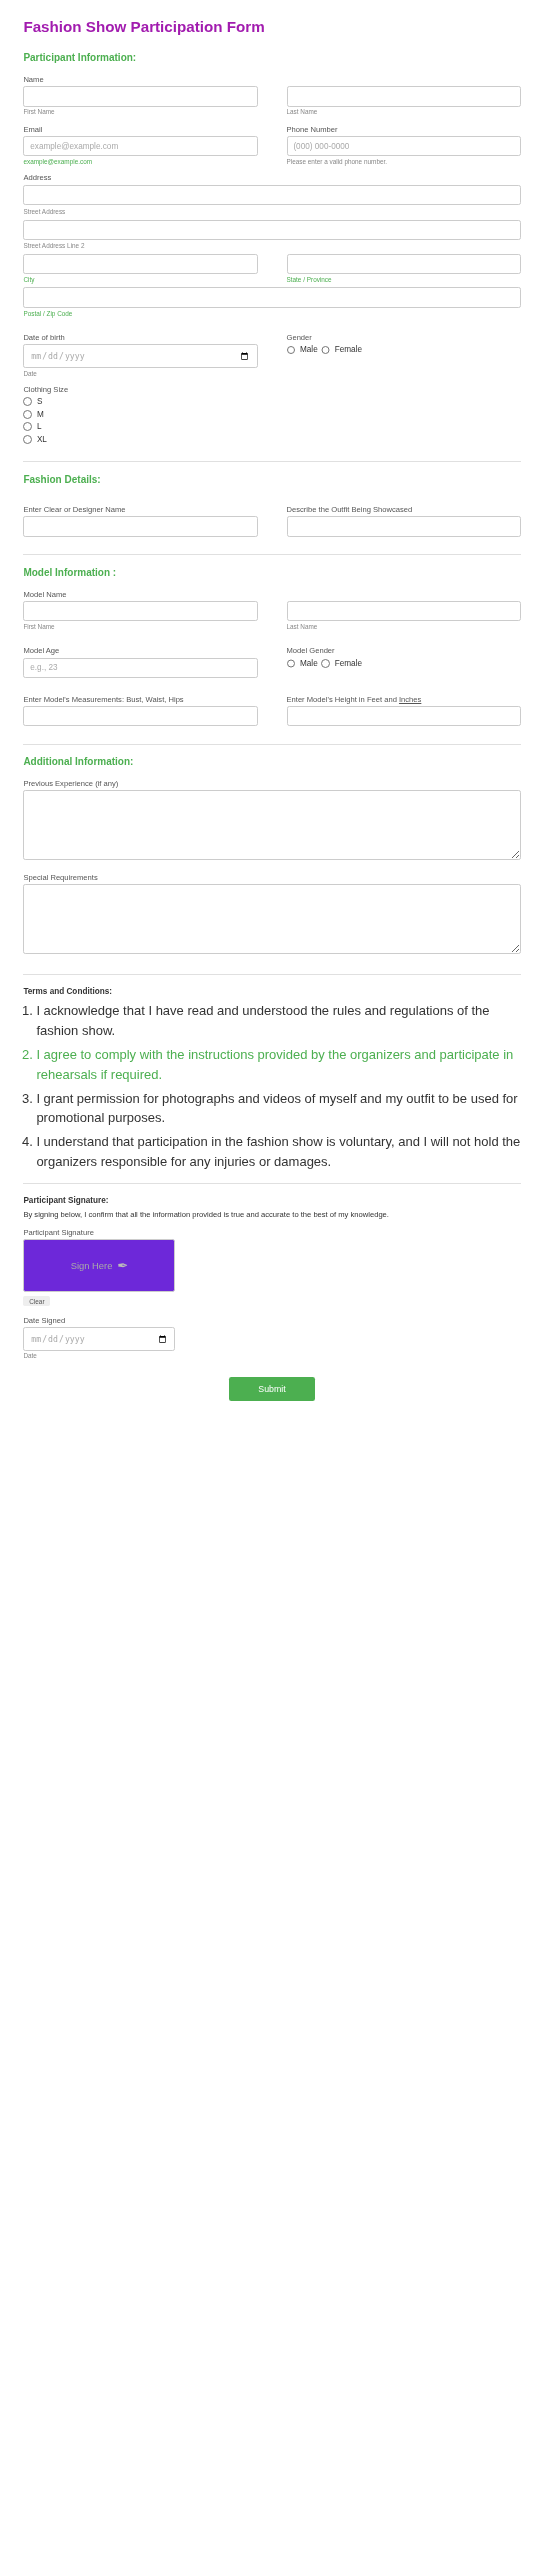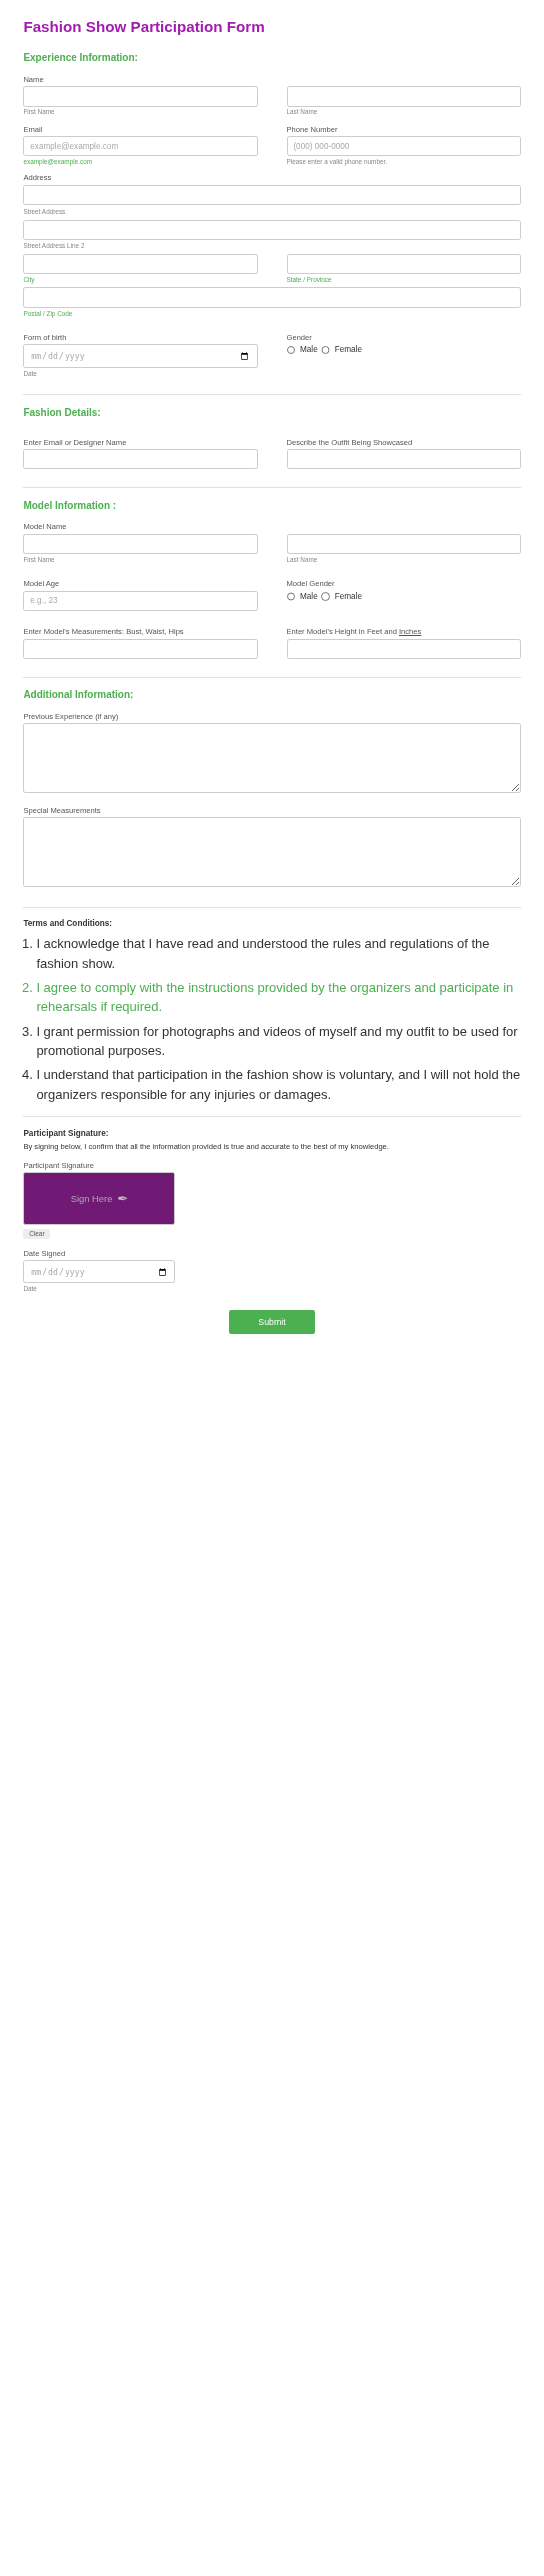--- a/index.html
+++ b/index.html
@@ -146,21 +146,21 @@
     }
     .signature-box {
       border: 0.6px solid #ccc;
       border-radius: 2.3px;
       width: 152px;
       height: 53px;
       display: flex;
       align-items: center;
       justify-content: center;
       position: relative;
-      background: #701a75;
+      background: #6d28d9;
       margin-bottom: 3.5px;
     }
     .signature-box-inner {
       display: flex;
       align-items: center;
       gap: 4.7px;
       color: #aaa;
       font-size: 9.4px;
     }
     .sign-icon {
@@ -198,21 +198,21 @@
       margin-bottom: 1.2px;
     }
   </style>
 </head>
 <body>
 
 <h1>Fashion Show Participation Form</h1>
 
 <div class="section">
   <div class="section-title">
-    <span>Experience</span><span> Information:</span>
+    <span>Participant</span><span> Information:</span>
   </div>
 
   <div class="field-group">
     <div class="field-label">Name</div>
     <div class="row-2">
       <div>
         <input class="form-input" type="text" placeholder="" style="">
         <div class="field-label-small">First Name</div>
       </div>
       <div>
@@ -257,52 +257,73 @@
     </div>
 
     <div style="margin-top:4.7px;">
       <input class="form-input" type="text" placeholder="" style="max-width: 100%;">
       <div class="field-label-small" style="color:#4CAF50;">Postal / Zip Code</div>
     </div>
   </div>
 
   <div class="row-2" style="margin-top:8.2px;">
     <div>
-      <div class="field-label">Form of birth</div>
+      <div class="field-label">Date of birth</div>
       <div class="date-input-wrapper">
         <input type="date" placeholder="MM-DD-YYYY" style="">
       </div>
       <div class="field-label-small">Date</div>
     </div>
     <div>
       <div class="field-label">Gender</div>
       <div class="radio-group">
         <label class="radio-item">
           <input type="radio" name="gender" value="Male" style="">
           <span>Male</span>
         </label>
         <label class="radio-item">
           <input type="radio" name="gender" value="Female" style="">
           <span>Female</span>
         </label>
       </div>
     </div>
   </div>
 
+  <div style="margin-top:8.2px;">
+    <div class="field-label">Clothing Size</div>
+    <div class="checkbox-group">
+      <label class="checkbox-item">
+        <input type="radio" name="clothing_size" value="S" style="">
+        <span>S</span>
+      </label>
+      <label class="checkbox-item">
+        <input type="radio" name="clothing_size" value="M" style="">
+        <span>M</span>
+      </label>
+      <label class="checkbox-item">
+        <input type="radio" name="clothing_size" value="L" style="">
+        <span>L</span>
+      </label>
+      <label class="checkbox-item">
+        <input type="radio" name="clothing_size" value="XL" style="">
+        <span>XL</span>
+      </label>
+    </div>
+  </div>
 </div>
 
 <hr class="divider">
 
 <div class="section">
   <div class="section-title">
     <span>Fashion</span><span> Details:</span>
   </div>
   <div class="row-2">
     <div>
-      <div class="field-label">Enter Email or Designer Name</div>
+      <div class="field-label">Enter Clear or Designer Name</div>
       <input class="form-input" type="text" placeholder="" style="">
     </div>
     <div>
       <div class="field-label">Describe the Outfit Being Showcased</div>
       <input class="form-input" type="text" placeholder="" style="">
     </div>
   </div>
 </div>
 
 <hr class="divider">
@@ -366,21 +387,21 @@
   <div class="section-title">
     <span>Additional</span><span> Information:</span>
   </div>
 
   <div class="field-group">
     <div class="field-label">Previous Experience (if any)</div>
     <textarea class="form-input" style="min-height: 70px;"></textarea>
   </div>
 
   <div class="field-group" style="margin-top:10.5px;">
-    <div class="field-label">Special Measurements</div>
+    <div class="field-label">Special Requirements</div>
     <textarea class="form-input" style="min-height: 70px;"></textarea>
   </div>
 </div>
 
 <hr class="divider">
 
 <div class="section terms-section">
   <div class="terms-title">
     <span>Terms and Conditions</span><span>:</span>
   </div>

